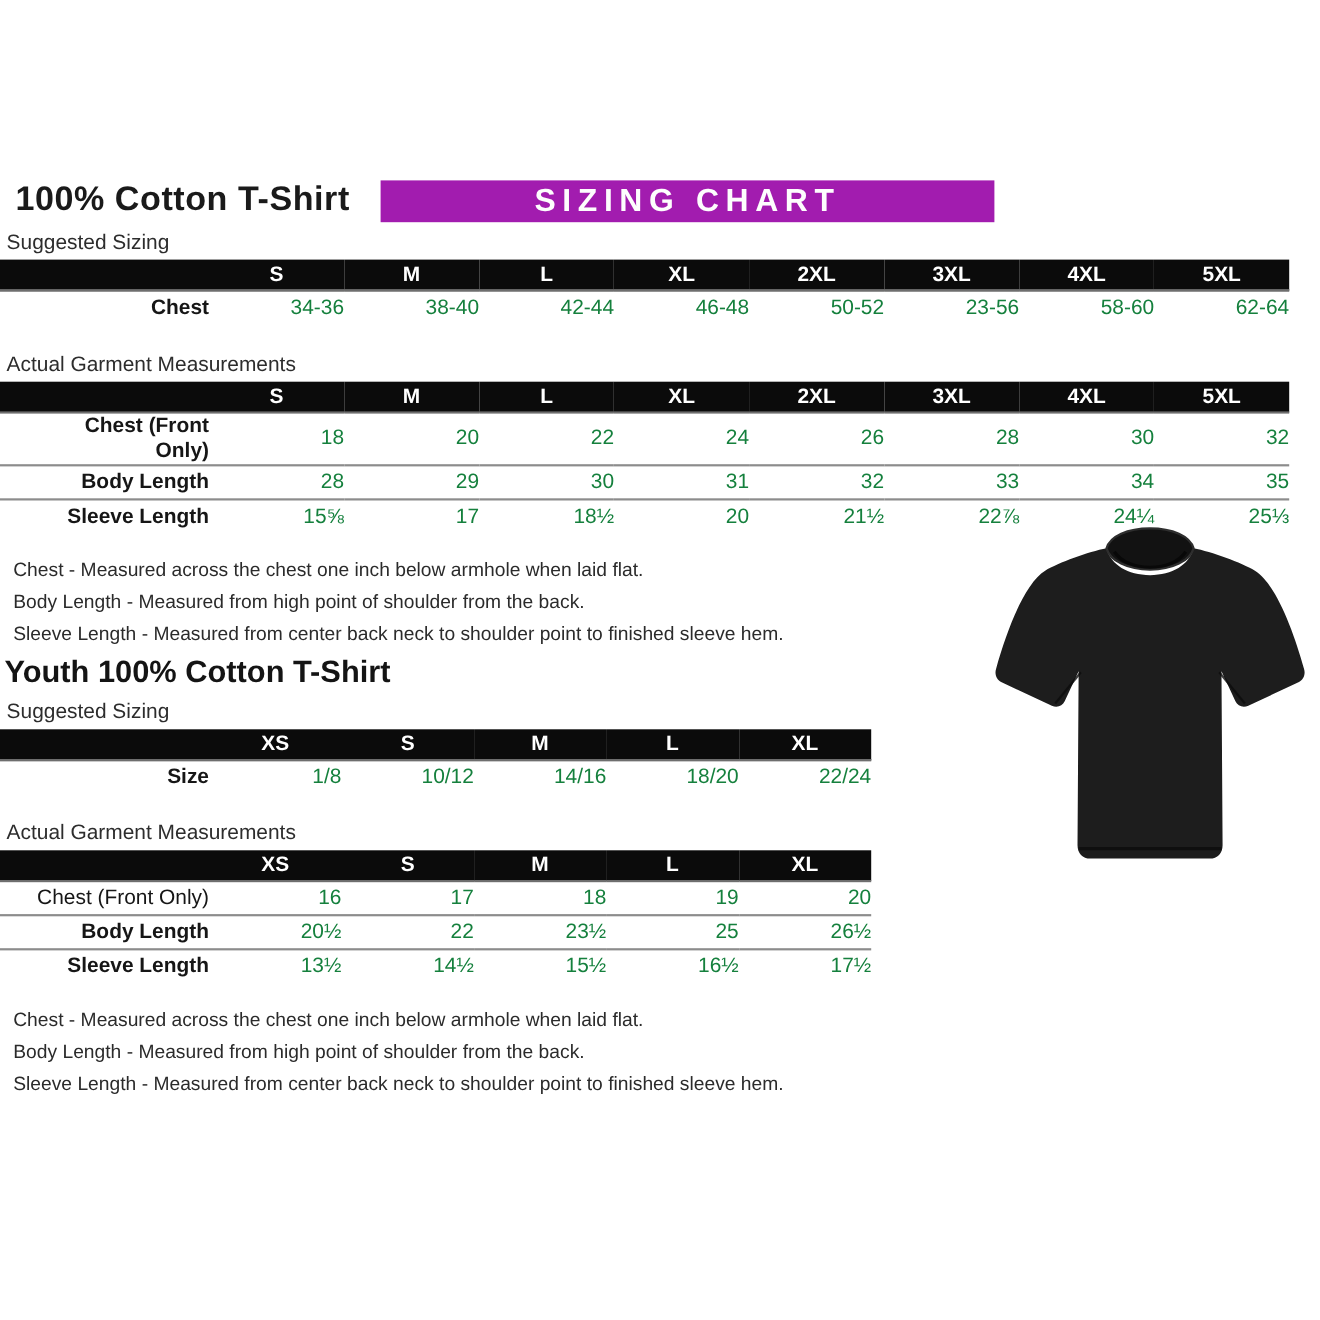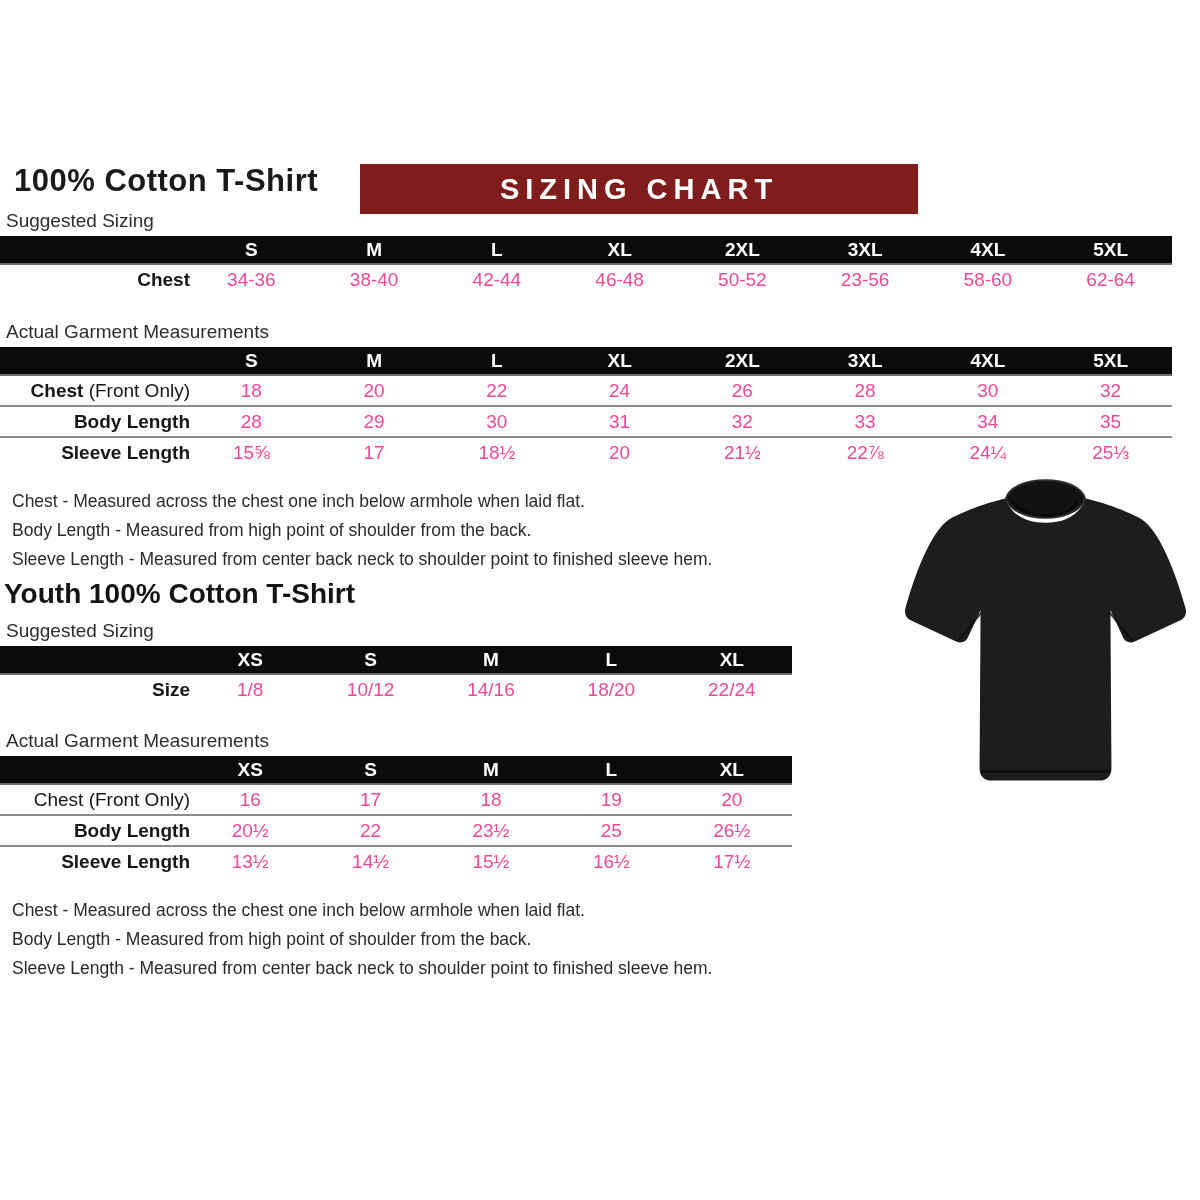--- a/index.html
+++ b/index.html
@@ -1,35 +1,35 @@
 <!DOCTYPE html>
 <html><head>
 <meta charset="utf-8">
 <style>
   html,body{margin:0;padding:0;background:#fff;}
   .page{position:relative;width:1200px;height:1200px;background:#ffffff;overflow:hidden;
         font-family:"Liberation Sans", sans-serif;color:#1f1f1f;}
   .page-title{position:absolute;left:14px;top:163px;margin:0;font-size:31px;font-weight:bold;
               color:#1a1a1a;letter-spacing:0.5px;}
-  .banner{position:absolute;left:360px;top:164px;width:558px;height:50px;background:#7f1d1d;
+  .banner{position:absolute;left:346px;top:164px;width:558px;height:38px;background:#a21caf;
           display:flex;align-items:center;justify-content:center;}
   .banner span{color:#fdfdfd;font-size:29px;font-weight:bold;letter-spacing:6px;}
   .content{position:absolute;left:0;top:210px;width:1006px;}
   .section-label{font-size:19px;color:#2d2d2d;margin:0 0 0 6px;line-height:22px;}
   table.sizes{border-collapse:collapse;table-layout:fixed;margin-top:4px;}
   table.t-adult{width:1172px;}
   table.t-youth{width:792px;}
   table.sizes thead th{background:#0b0b0b;color:#ffffff;font-size:19px;font-weight:bold;
                        height:27px;text-align:center;padding:0;border-bottom:2px solid #6e6e6e;}
   table.sizes th.corner{width:190px;}
   table.sizes tbody th,table.sizes tbody td{height:27px;font-size:19px;padding:1px 0;}
-  table.sizes tbody td{text-align:center;color:#ec4899;}
+  table.sizes tbody td{text-align:right;color:#15803d;}
   table.sizes tbody th.rowlabel{text-align:right;padding-left:26px;color:#161616;font-weight:bold;}
   table.sizes tbody th.rowlabel.normal{font-weight:normal;}
-  table.sizes tbody th.rowlabel .note{font-weight:normal;margin-top:12px;}
+  table.sizes tbody th.rowlabel .note{font-weight:bold;margin-top:12px;}
   table.measure tbody tr + tr th,table.measure tbody tr + tr td{border-top:2px solid #8c8c8c;}
   .sl-2{margin-top:27px;}
   .notes{margin:24px 0 0 12px;}
   .notes p{margin:0 0 9px 0;font-size:17.5px;line-height:20px;color:#2b2b2b;}
   .youth-title{margin:8px 0 0 4px;font-size:28px;font-weight:bold;color:#141414;line-height:32px;}
   .sl-3{margin-top:10px;}
   .sl-4{margin-top:26px;}
   .tshirt{position:absolute;left:893px;top:462px;width:305px;height:350px;}
 </style>
 </head>

